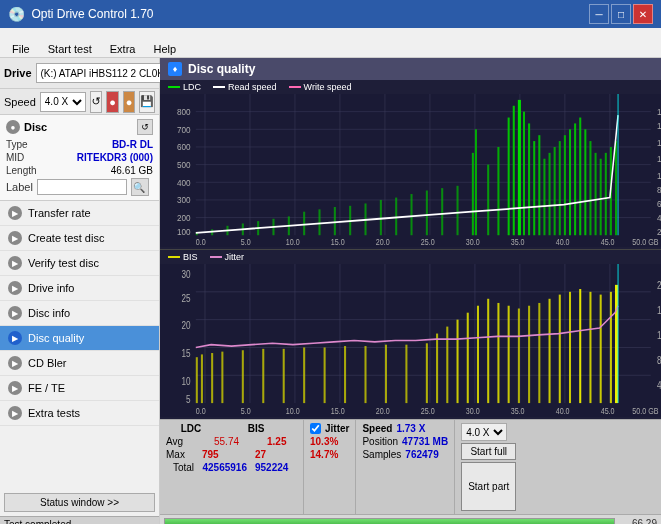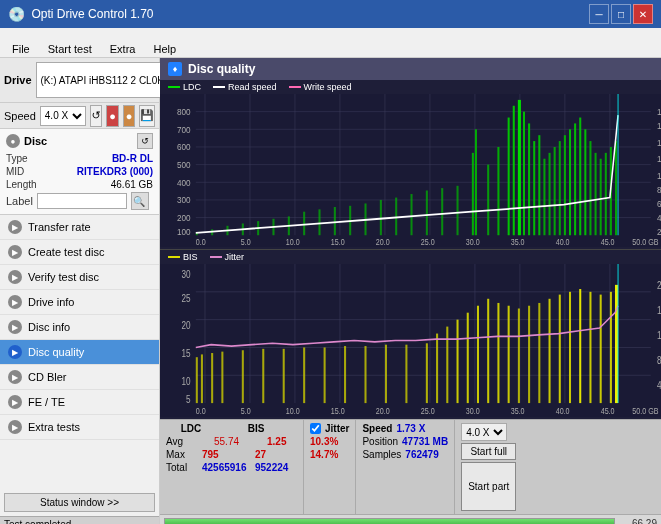--- a/index.html
+++ b/index.html
@@ -17,21 +17,21 @@
 
     
     .main { display: flex; height: calc(524px - 50px); }
 
     
     .sidebar { width: 160px; min-width: 160px; background: #f0f0f0; border-right: 1px solid #ccc; display: flex; flex-direction: column; }
 
     
     .drive-section { background: #e8e8e8; border-bottom: 1px solid #ccc; padding: 4px; display: flex; align-items: center; gap: 4px; }
     .drive-label { font-size: 11px; font-weight: bold; }
-    .drive-select { flex: 1; font-size: 10px; border: 1px solid #aaa; background: white; height: 36px; }
+    .drive-select { flex: 1; font-size: 10px; border: 1px solid #aaa; background: white; height: 20px; }
     .speed-select { font-size: 10px; border: 1px solid #aaa; background: white; height: 20px; width: 50px; }
     .toolbar-btn { width: 22px; height: 22px; background: #f0f0f0; border: 1px solid #aaa; cursor: pointer; display: flex; align-items: center; justify-content: center; font-size: 11px; }
 
     
     .disc-panel { padding: 4px 6px; border-bottom: 1px solid #ccc; background: #f8f8f8; }
     .disc-header { display: flex; align-items: center; gap: 4px; margin-bottom: 4px; }
     .disc-header span { font-weight: bold; font-size: 11px; }
     .disc-row { display: flex; justify-content: space-between; margin-bottom: 2px; font-size: 10px; }
     .disc-key { color: #333; }
     .disc-val { color: #0000cc; font-weight: bold; }
@@ -414,21 +414,21 @@
         <div style="display:flex; gap:8px; align-items:center;">
           <span style="min-width:28px;">Avg</span>
           <span style="color:#cc0000; font-weight:normal; min-width:45px;margin-left:12px;">55.74</span>
           <span style="color:#cc0000; font-weight:bold; min-width:30px;">1.25</span>
         </div>
         <div style="display:flex; gap:8px; align-items:center;">
           <span style="min-width:28px;">Max</span>
           <span style="color:#cc0000; font-weight:bold; min-width:45px;">795</span>
           <span style="color:#cc0000; font-weight:bold; min-width:30px;">27</span>
         </div>
-        <div style="display:flex; gap:8px; align-items:center;">
+        <div style="display:flex; gap:8px; align-items:center;text-align:right;">
           <span style="min-width:28px;">Total</span>
           <span style="color:#0000cc; font-weight:bold; min-width:45px;">42565916</span>
           <span style="color:#0000cc; font-weight:bold; min-width:30px;">952224</span>
         </div>
       </div>
 
       <div style="padding:3px 6px; border-right:1px solid #aaa; display:flex; flex-direction:column; gap:2px;">
         <div style="display:flex; align-items:center; gap:4px;">
           <input type="checkbox" checked="" style="width: 11px; height: 11px;">
           <span style="font-weight:bold;">Jitter</span>

